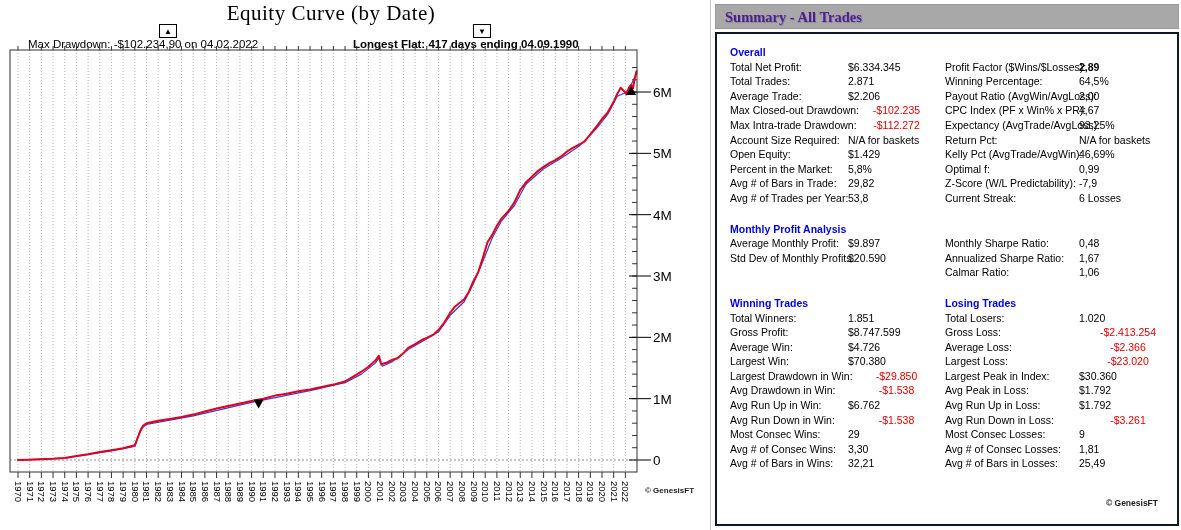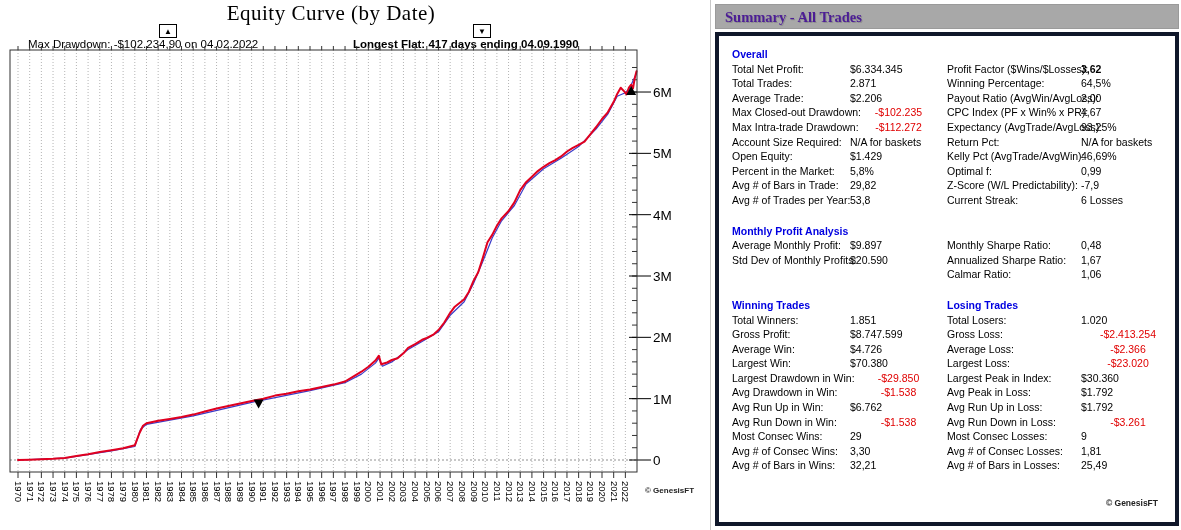--- a/index.html
+++ b/index.html
@@ -20,21 +20,21 @@
   #chart-svg text{font-family:"Liberation Sans",sans-serif;fill:#000;}
   .xlbl{font-size:9.5px;}
   .ylbl{font-size:13.5px;}
   .chart-footer{position:absolute;left:645px;top:486px;font-size:8px;font-weight:bold;color:#222;}
 
   
   .summary-panel{position:absolute;left:710px;top:0;width:471px;height:530px;background:#fff;border-left:1px solid #c8c8c8;}
   .titlebar{position:absolute;left:4px;right:3px;top:4px;height:25px;background:#a8a8a8;
     color:#4c1d95;font-family:"Liberation Serif",serif;font-weight:bold;font-size:14.5px;
     line-height:25px;padding-left:9px;text-shadow:1px 1px 0 #8e8e8e;border:1px solid #9a9a9a;box-sizing:border-box;}
-  .content{position:absolute;left:4px;right:3px;top:32px;bottom:4px;border:4px solid #0f172a;
+  .content{position:absolute;left:4px;right:3px;top:32px;bottom:4px;border:2px solid #0f172a;
     background:#fff;padding:11px 0 0 13px;font-size:10.5px;box-sizing:border-box;}
   .sec{margin:0 0 16px 0;}
   .srow{display:grid;grid-template-columns:118px 97px 134px 1fr;height:14.6px;line-height:14.4px;white-space:nowrap;}
   .h{color:#0000e0;font-weight:bold;}
   .neg{color:#e00000;text-align:center;}
   .bold{font-weight:bold;}
   .summary-footer{position:absolute;right:24px;bottom:22px;font-size:8.5px;font-weight:bold;color:#222;}
 </style>
 </head>
 <body>
@@ -327,21 +327,21 @@
   <div class="content" id="summary-content">
       <div class="sec">
         <div class="srow">
           <div class="h" style="grid-column: 1 / span 2;">Overall</div>
           <div class="h" style="grid-column: 3 / span 2;"></div>
         </div>
         <div class="srow">
           <div>Total Net Profit:</div>
           <div>$6.334.345</div>
           <div>Profit Factor ($Wins/$Losses):</div>
-          <div class="bold">3,62</div>
+          <div class="bold">2,89</div>
         </div>
         <div class="srow">
           <div>Total Trades:</div>
           <div>2.871</div>
           <div>Winning Percentage:</div>
           <div>64,5%</div>
         </div>
         <div class="srow">
           <div>Average Trade:</div>
           <div>$2.206</div>

